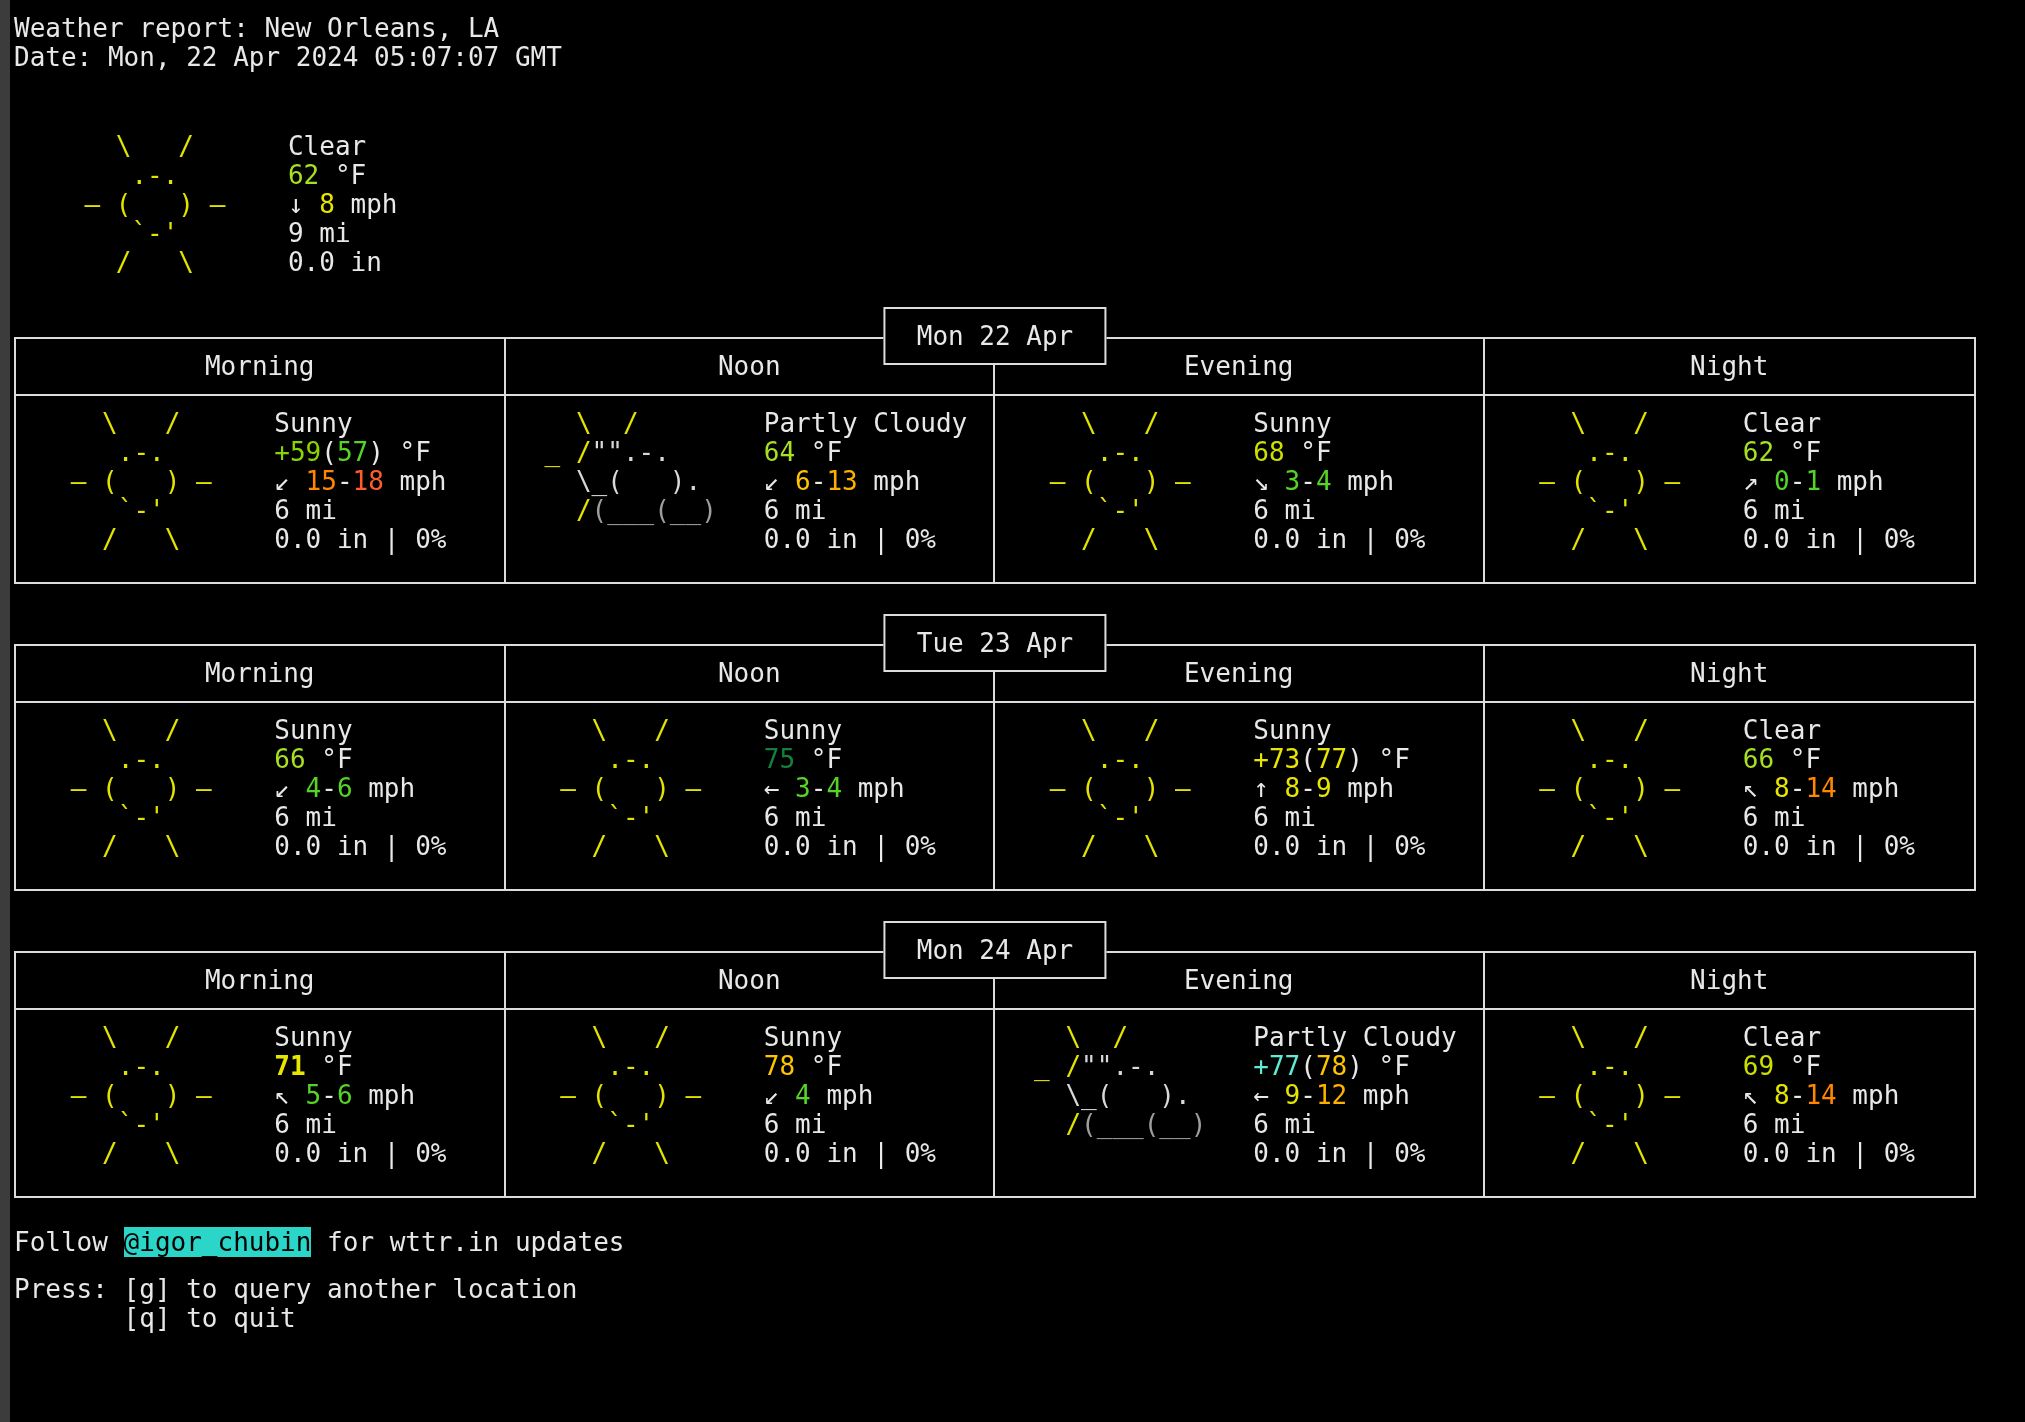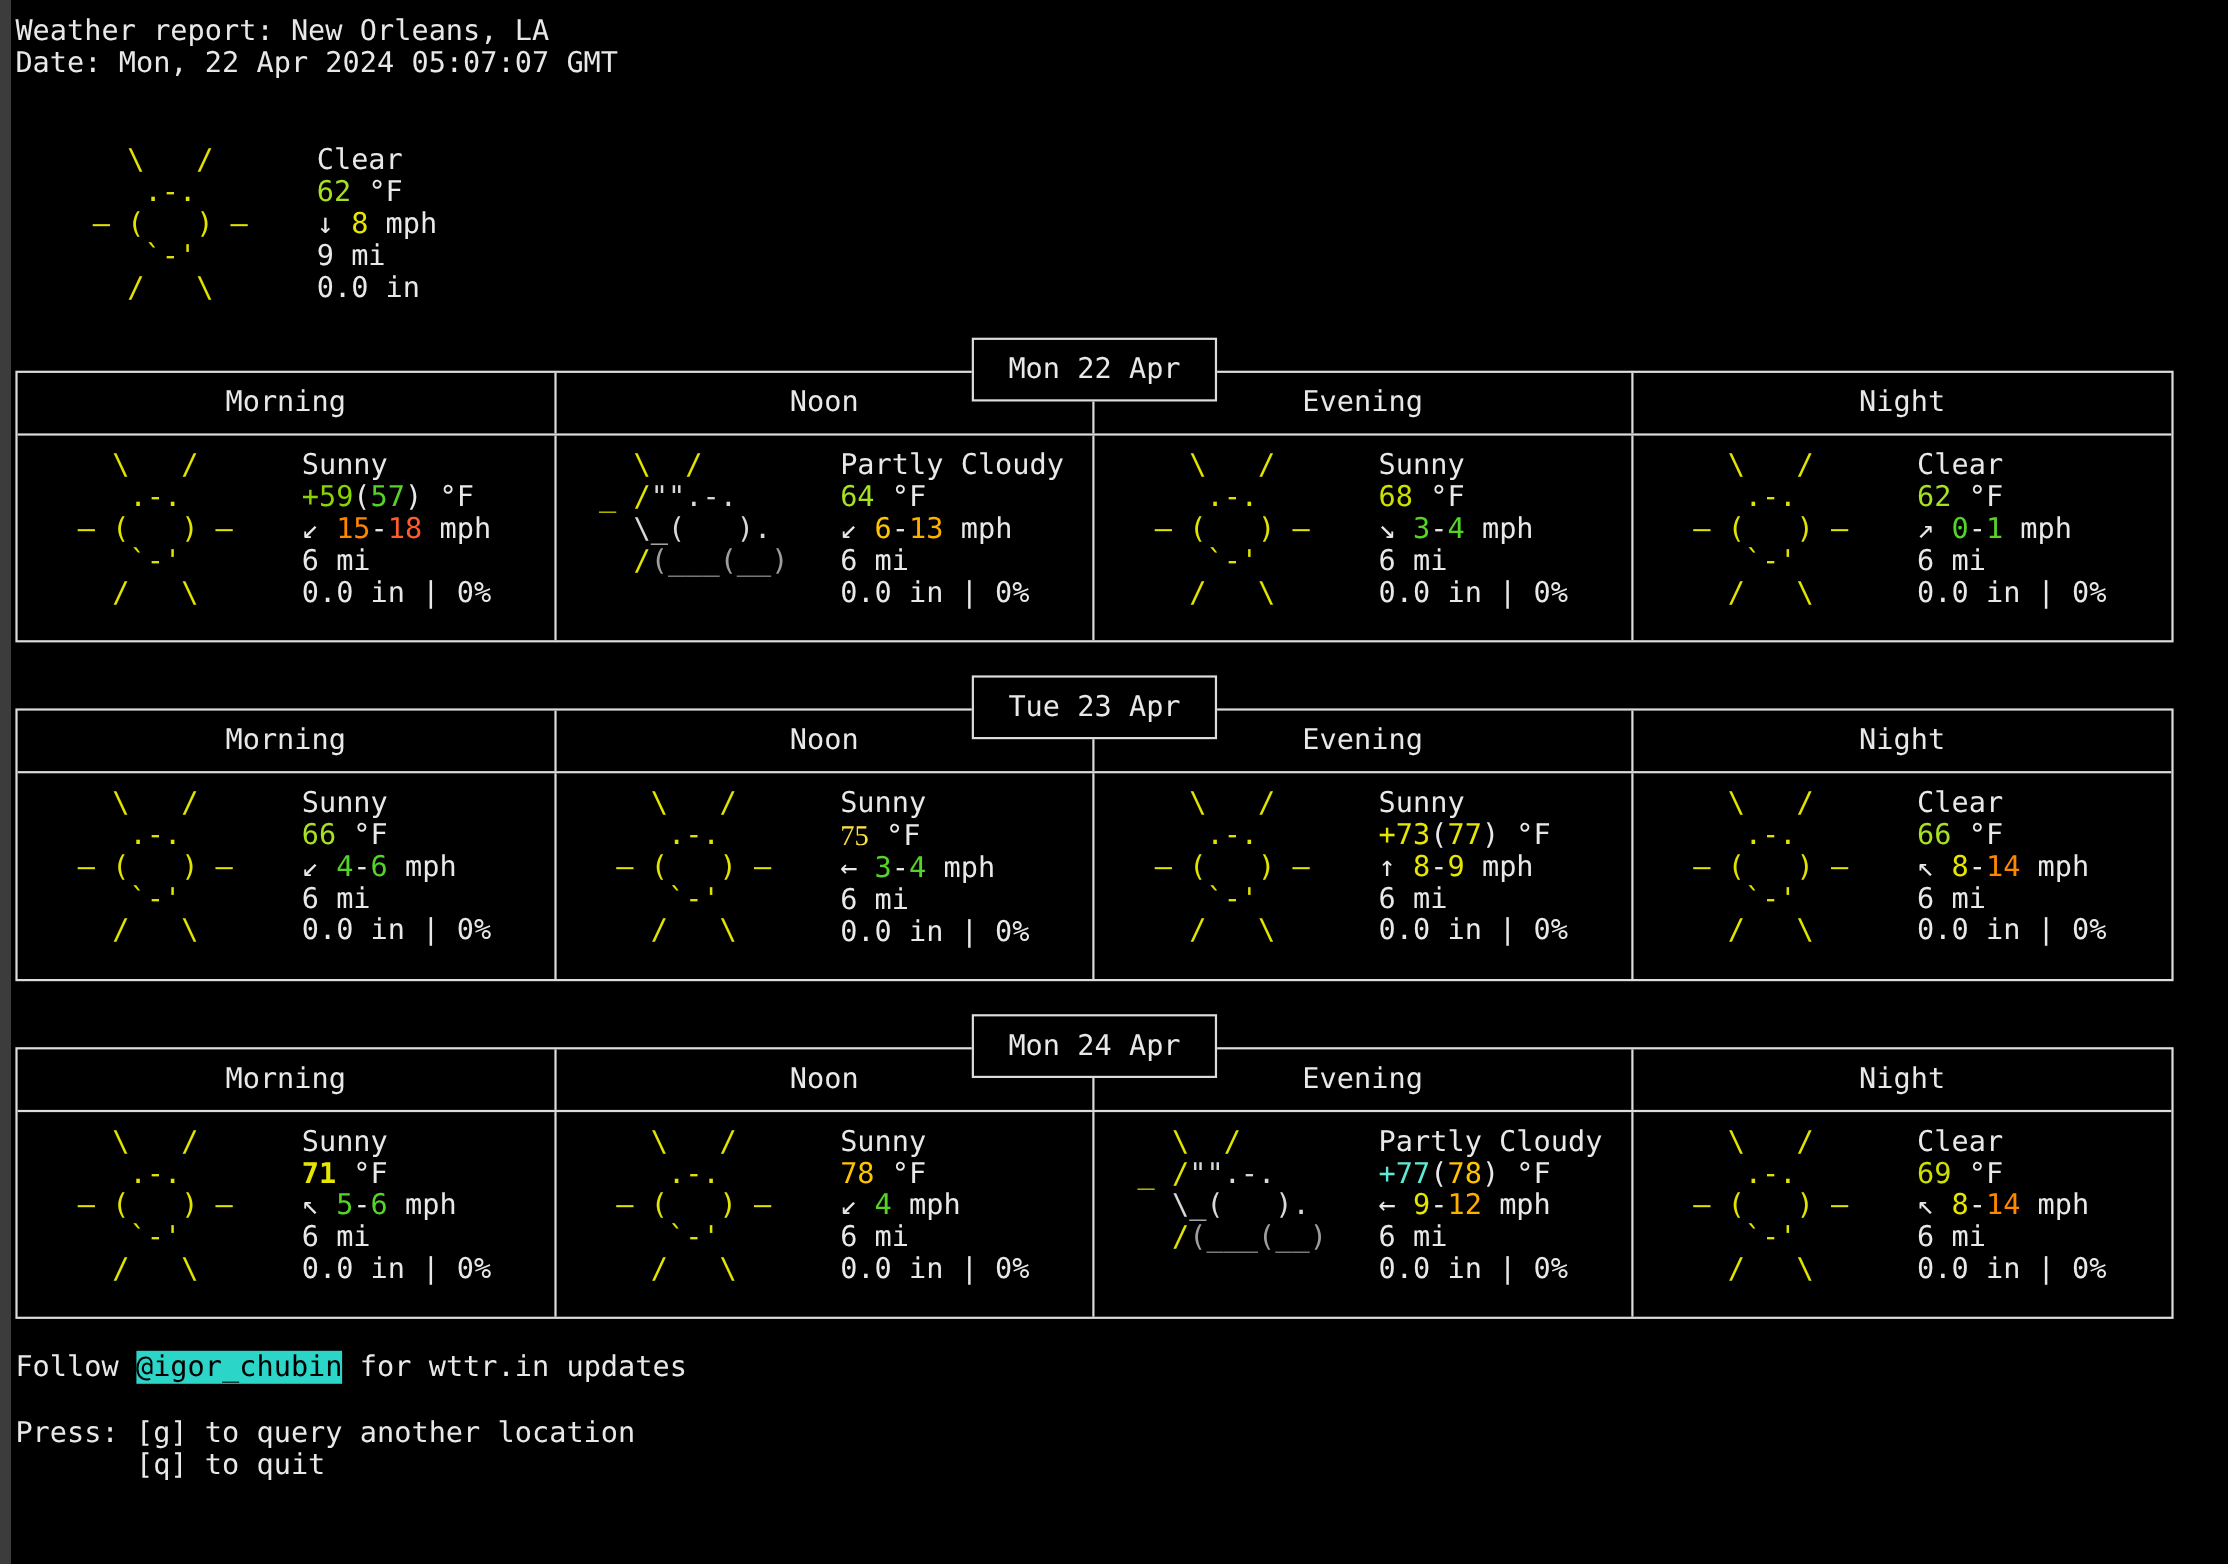--- a/index.html
+++ b/index.html
@@ -23,21 +23,21 @@
   .day-table{border:2px solid #dcdcdc;position:relative;z-index:1;}
   .period-row{display:grid;grid-template-columns:repeat(4,1fr);border-bottom:2px solid #dcdcdc;}
   .period-row .phead{text-align:center;padding:13px 0;border-right:2px solid #dcdcdc;}
   .period-row .phead:last-child{border-right:none;}
   .cells-row{display:grid;grid-template-columns:repeat(4,1fr);}
   .cell{display:flex;padding:13px 0 28px 0;border-right:2px solid #dcdcdc;overflow:hidden;}
   .cell:last-child{border-right:none;}
   .cell .art{width:15ch;margin-left:1.5ch;flex:none;}
   .location{margin-top:30px;}
   .follow{margin-top:30px;}
-  .press{margin-top:31px;}
+  .press{margin-top:18px;}
   .hl{background:#2bd5c7;color:#000;}
 </style>
 </head>
 <body>
 
 <div class="gutter"></div>
 
 <div class="screen">
   <pre>Weather report: New Orleans, LA</pre>
   <pre>Date: Mon, 22 Apr 2024 05:07:07 GMT</pre>
@@ -139,21 +139,21 @@
 <span style="color: rgb(232, 232, 232);">6 mi</span>
 <span style="color: rgb(232, 232, 232);">0.0 in | 0%</span></pre>
             </div>
             <div class="cell">
               <pre class="art"><span style="color: rgb(227, 227, 0);">    \   /    </span>
 <span style="color: rgb(227, 227, 0);">     .-.     </span>
 <span style="color: rgb(227, 227, 0);">  ― (   ) ―  </span>
 <span style="color: rgb(227, 227, 0);">     `-'     </span>
 <span style="color: rgb(227, 227, 0);">    /   \    </span></pre>
               <pre class="details"><span style="color: rgb(232, 232, 232);">Sunny</span>
-<span style="color: #fde047; font-family: Liberation Serif, serif;">75</span><span style="color: rgb(232, 232, 232);"> °F</span>
+<span style="color: #15803d;">75</span><span style="color: rgb(232, 232, 232);"> °F</span>
 <span style="color: rgb(232, 232, 232);">← </span><span style="color: rgb(85, 212, 39);">3</span><span style="color: rgb(232, 232, 232);">-</span><span style="color: rgb(85, 212, 39);">4</span><span style="color: rgb(232, 232, 232);"> mph</span>
 <span style="color: rgb(232, 232, 232);">6 mi</span>
 <span style="color: rgb(232, 232, 232);">0.0 in | 0%</span></pre>
             </div>
             <div class="cell">
               <pre class="art"><span style="color: rgb(227, 227, 0);">    \   /    </span>
 <span style="color: rgb(227, 227, 0);">     .-.     </span>
 <span style="color: rgb(227, 227, 0);">  ― (   ) ―  </span>
 <span style="color: rgb(227, 227, 0);">     `-'     </span>
 <span style="color: rgb(227, 227, 0);">    /   \    </span></pre>

